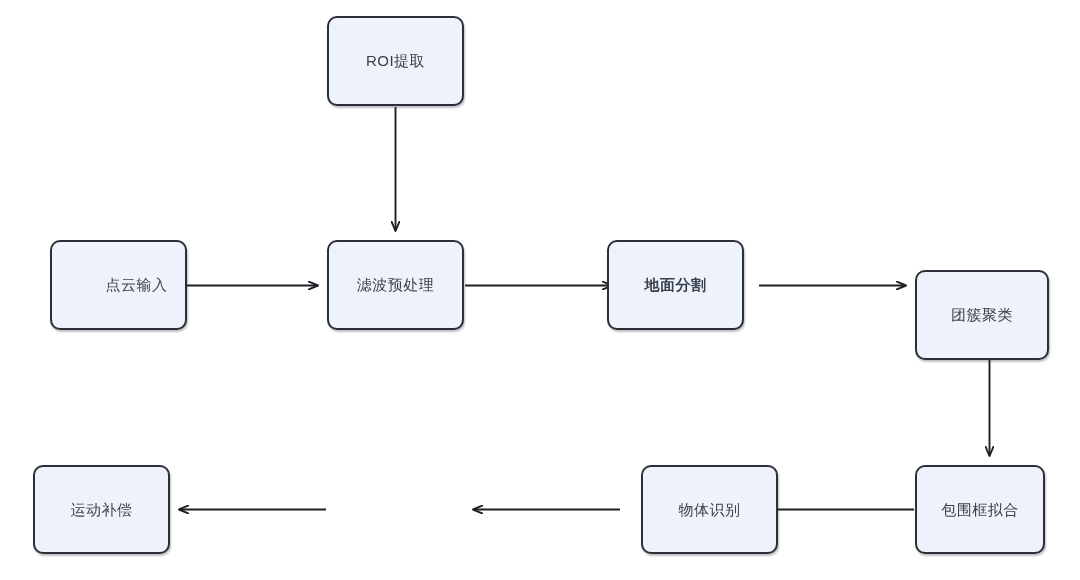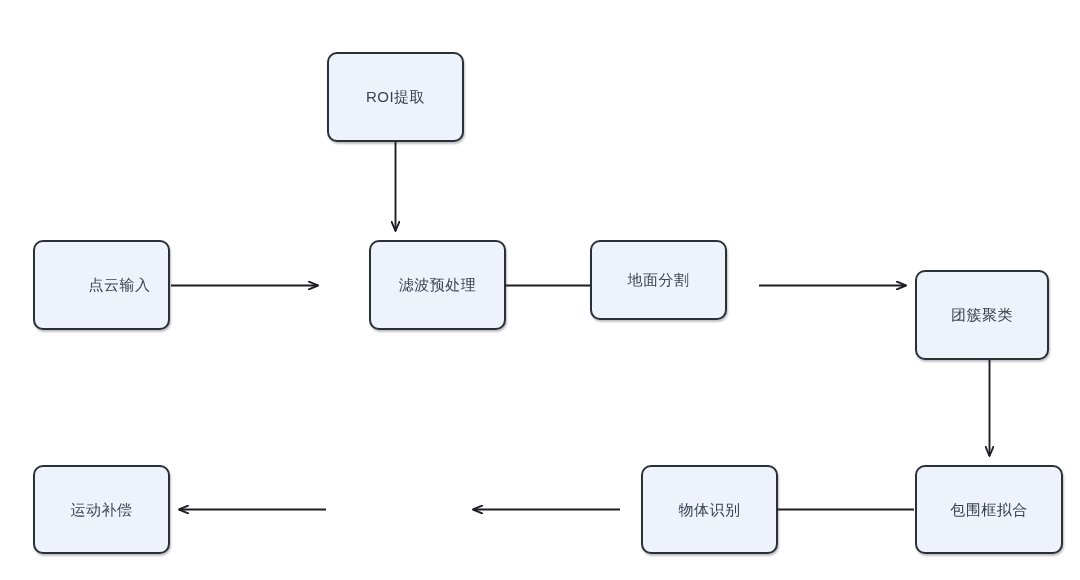--- a/index.html
+++ b/index.html
@@ -48,26 +48,26 @@
     font-size: 15px;
     color: #39414e;
     letter-spacing: 0.5px;
     line-height: 1.2;
     text-align: center;
     white-space: nowrap;
     user-select: none;
   }
 
   
-  #node-roi            { left: 327px; top: 16px;  width: 137px; height: 90px; margin-top: 36px; }
-  #node-pointcloud     { left: 33px;  top: 240px; width: 137px; height: 90px; padding-left: 36px; }
-  #node-filter         { left: 327px; top: 240px; width: 137px; height: 90px; margin-left: 42px; }
-  #node-ground         { left: 590px; top: 240px; width: 137px; height: 80px; }
+  #node-roi            { left: 327px; top: 16px;  width: 137px; height: 90px; }
+  #node-pointcloud     { left: 50px;  top: 240px; width: 137px; height: 90px; padding-left: 36px; }
+  #node-filter         { left: 327px; top: 240px; width: 137px; height: 90px; }
+  #node-ground         { left: 607px; top: 240px; width: 137px; height: 90px; font-weight: bold; }
   #node-cluster        { left: 915px; top: 240px; width: 134px; height: 90px; margin-top: 30px; }
-  #node-bbox           { left: 915px; top: 465px; width: 148px; height: 89px; }
+  #node-bbox           { left: 915px; top: 465px; width: 130px; height: 89px; }
   #node-objrecog       { left: 621px; top: 465px; width: 137px; height: 89px; margin-left: 20px; }
   #node-tracking       { left: 327px; top: 465px; width: 137px; height: 89px; }
   #node-motioncomp     { left: 33px;  top: 465px; width: 137px; height: 89px; align-items: center; }
 </style>
 </head>
 <body>
 
 <div id="canvas">
 
   <svg class="edge-layer" width="1080" height="580" viewBox="0 0 1080 580" xmlns="http://www.w3.org/2000/svg">

